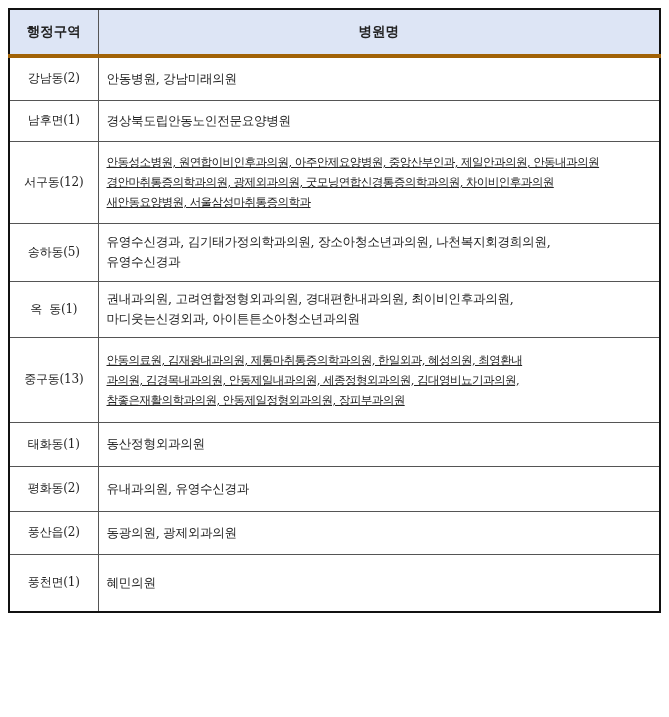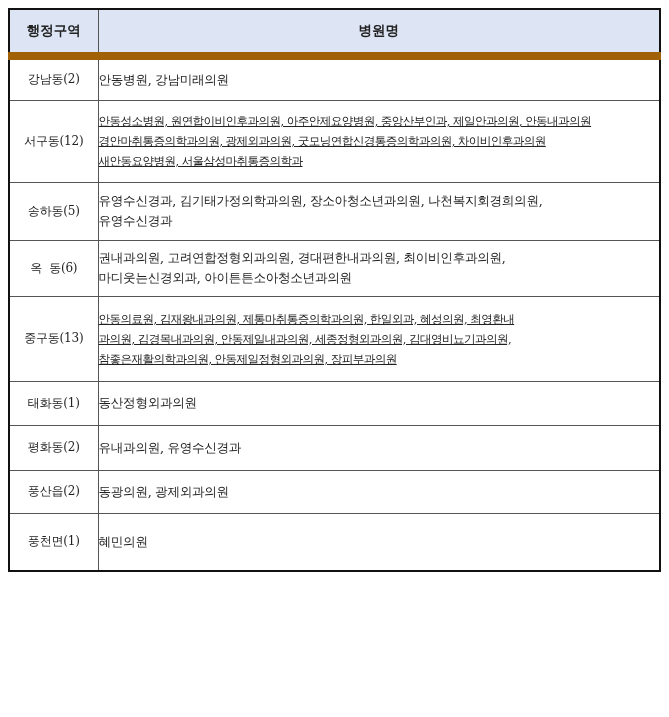--- a/index.html
+++ b/index.html
@@ -32,32 +32,33 @@
       vertical-align: middle;
     }
     thead tr { height: 47px; }
     thead th {
       background: #dde5f5;
       font-family: "DejaVu Sans", "Liberation Sans", sans-serif;
       font-weight: bold;
       font-size: 13.5px;
       color: #222222;
       text-align: center;
-      border-bottom: 8px solid #a16207;
+      border-bottom: 4px solid #a16207;
     }
     td.region {
       text-align: center;
       font-size: 12px;
       letter-spacing: -0.2px;
       white-space: nowrap;
     }
     td.hospitals {
       text-align: left;
       font-size: 12.6px;
       line-height: 20px;
+      padding-left: 8px;
       padding-right: 4px;
       letter-spacing: -0.3px;
     }
     td.hospitals .line { display: block; white-space: nowrap; }
     td.hospitals.dense { font-size: 11.6px; letter-spacing: -0.6px; text-decoration: underline; }
   </style>
 </head>
 <body>
 
 <table class="hospital-table">
@@ -71,37 +72,43 @@
       <th>병원명</th>
     </tr>
   </thead>
   <tbody>
     <tr style="height:44px">
       <td class="region">강남동(2)</td>
       <td class="hospitals">
         <span class="line">안동병원, 강남미래의원</span>
       </td>
     </tr>
+    <tr style="height:41px">
+      <td class="region">남후면(1)</td>
+      <td class="hospitals">
+        <span class="line">경상북도립안동노인전문요양병원</span>
+      </td>
+    </tr>
     <tr style="height:82px">
       <td class="region">서구동(12)</td>
       <td class="hospitals dense">
         <span class="line">안동성소병원, 원연합이비인후과의원, 아주안제요양병원, 중앙산부인과, 제일안과의원, 안동내과의원</span>
         <span class="line">경안마취통증의학과의원, 광제외과의원, 굿모닝연합신경통증의학과의원, 차이비인후과의원</span>
         <span class="line">새안동요양병원, 서울삼성마취통증의학과</span>
       </td>
     </tr>
     <tr style="height:58px">
       <td class="region">송하동(5)</td>
       <td class="hospitals">
         <span class="line">유영수신경과, 김기태가정의학과의원, 장소아청소년과의원, 나천복지회경희의원,</span>
         <span class="line">유영수신경과</span>
       </td>
     </tr>
     <tr style="height:56px">
-      <td class="region" style="white-space:pre">옥  동(6)</td>
+      <td class="region" style="white-space:pre">옥  동(1)</td>
       <td class="hospitals">
         <span class="line">권내과의원, 고려연합정형외과의원, 경대편한내과의원, 최이비인후과의원,</span>
         <span class="line">마디웃는신경외과, 아이튼튼소아청소년과의원</span>
       </td>
     </tr>
     <tr style="height:85px">
       <td class="region">중구동(13)</td>
       <td class="hospitals dense">
         <span class="line">안동의료원, 김재왕내과의원, 제통마취통증의학과의원, 한일외과, 혜성의원, 최영환내</span>
         <span class="line">과의원, 김경목내과의원, 안동제일내과의원, 세종정형외과의원, 김대영비뇨기과의원,</span>

